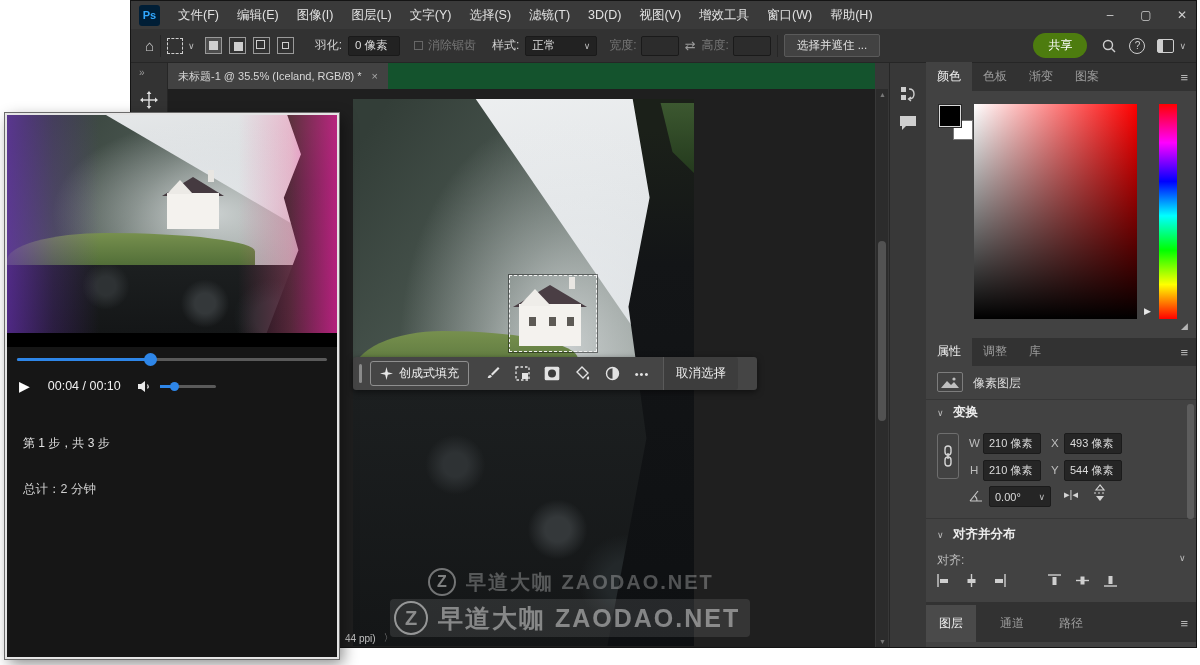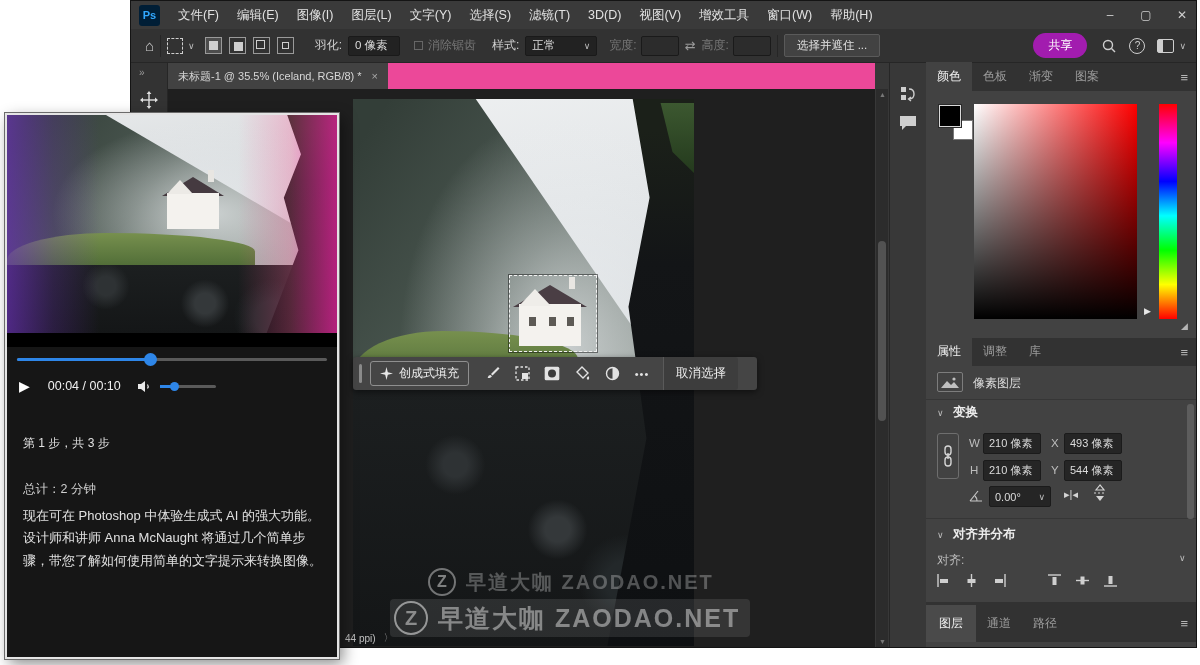--- a/index.html
+++ b/index.html
@@ -25,28 +25,28 @@
   .vsep { width:1px; height:22px; background:#262626; margin:0 6px; }
   .optlabel { color:#cfcfcf; font-size:12px; white-space:nowrap; }
   .optlabel.dis { color:#767676; }
   .field { background:#222; border:1px solid #1a1a1a; color:#dcdcdc; font-size:11.5px; height:20px;
     display:flex; align-items:center; padding:0 6px; border-radius:2px; }
   .field.dis { background:#2c2c2c; color:#666; width:38px; }
   .modebox { width:17px; height:17px; border:1px solid #9a9a9a; margin-right:7px; position:relative; background:transparent; }
   .modebox .f { position:absolute; inset:3px; background:#cfcfcf; }
   .btn-dark { background:#424242; border:1px solid #5a5a5a; color:#e0e0e0; font-size:11.5px; border-radius:2px;
     padding:3px 12px; white-space:nowrap; }
-  .pill-blue { background:#a21caf; color:#fff; font-size:12px; border-radius:13px; padding:4px 15px; }
+  .pill-blue { background:#4d7c0f; color:#fff; font-size:12px; border-radius:13px; padding:4px 15px; }
   .ic { color:#cfcfcf; }
 
   
   #tools { left:0; top:62px; width:37px; height:584px; background:#333333; border-right:1px solid #262626; }
 
   
-  #tabbar { left:37px; top:62px; width:707px; height:26px; background:#ec4899; display:flex; }
+  #tabbar { left:37px; top:62px; width:707px; height:26px; background:#14532d; display:flex; }
   #doctab { background:#424242; height:26px; display:flex; align-items:center; padding:0 10px; gap:10px; }
   #doctab span { color:#d6d6d6; font-size:11px; white-space:nowrap; }
   #docarea { left:37px; top:88px; width:707px; height:558px; background:#1f1f1f; overflow:hidden; }
 
   
   #canvas { left:222px; top:98px; width:341px; height:547px; overflow:hidden; background:#d9dde0; }
   .sky { position:absolute; inset:0; background:linear-gradient(170deg,#eef0f1 0%,#d8dcdf 45%,#bfc6c9 70%); }
   .ridge { position:absolute; inset:0; background:linear-gradient(125deg,#333e38 5%,#4d5a53 40%,#8b948f 72%,#aab1ae 85%);
     clip-path:polygon(0 0,36% 0,100% 58%,100% 100%,0 100%); }
   .fog { position:absolute; inset:0; background:radial-gradient(ellipse at 62% 45%, rgba(235,238,240,.75), transparent 55%); }
@@ -460,21 +460,21 @@
           <svg width="15" height="15" viewBox="0 0 15 15">
             <line x1="1" y1="13" x2="14" y2="13" stroke="#cfcfcf" stroke-width="1.4"></line>
             <rect x="5.5" y="3" width="4" height="8" fill="#cfcfcf"></rect>
           </svg>
         </span>
     </div>
     <span class="chev abs" style="left:1048px;top:552px;">∨</span>
 
     <div class="panel-tabs" style="top:601px;height:40px;">
       <span class="ptab active" style="background:#4a4a4a;padding:10px 13px;">图层</span>
-      <span class="ptab" style="padding:10px 11px;">通道</span>
+      <span class="ptab" style="padding:10px 24px;">通道</span>
       <span class="ptab" style="padding:10px 11px;">路径</span>
       <span class="pmenu" style="top:14px;">≡</span>
     </div>
     <div class="panel-body" style="top:641px;height:5px;"></div>
   </div>
 
   <div class="abs wm" id="wm1">
     <span class="wmcirc">Z</span>
     <span class="wmtext">早道大咖  ZAODAO.NET</span>
   </div>
@@ -519,16 +519,15 @@
       <span id="volslider">
         <span class="fill"></span>
           <span class="knob"></span>
       </span>
     </div>
 
     <div id="tut-title-row">
       <div id="tut-step">第 1 步，共 3 步</div>
     </div>
     <div id="tut-total">总计：2 分钟</div>
-    <div id="tut-body">现在可在 Photoshop 中体验生成式 AI 的强大功能。设计师和讲师 Anna McNaught 将通过几个简单步骤，带您了解如何使用简单的文字提示来转换图像。</div>
   </div>
 
 </div>
 
 </body></html>

